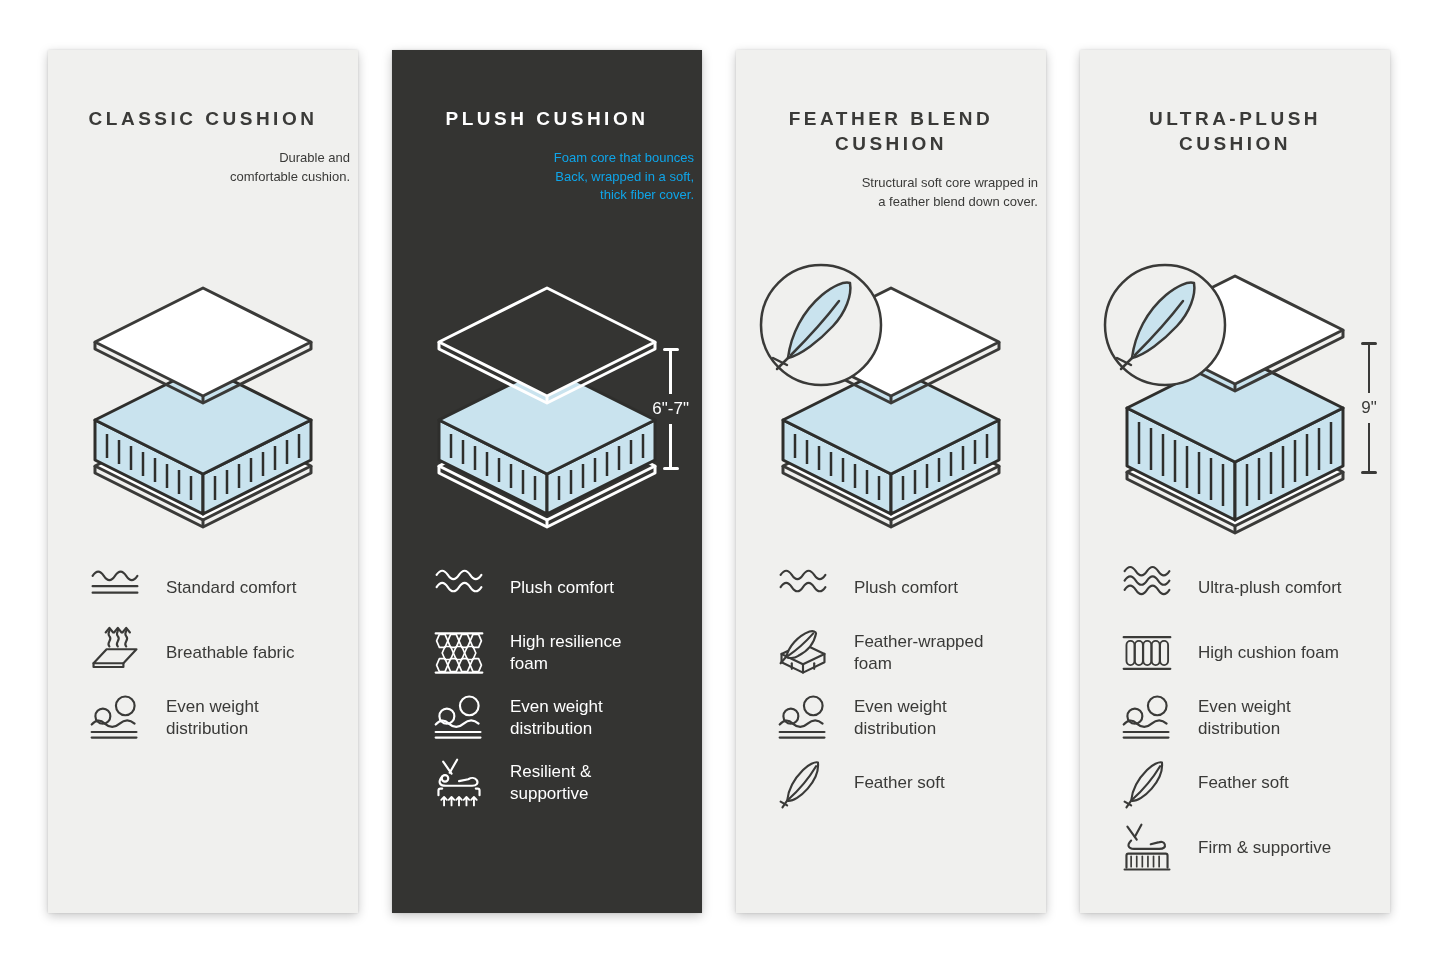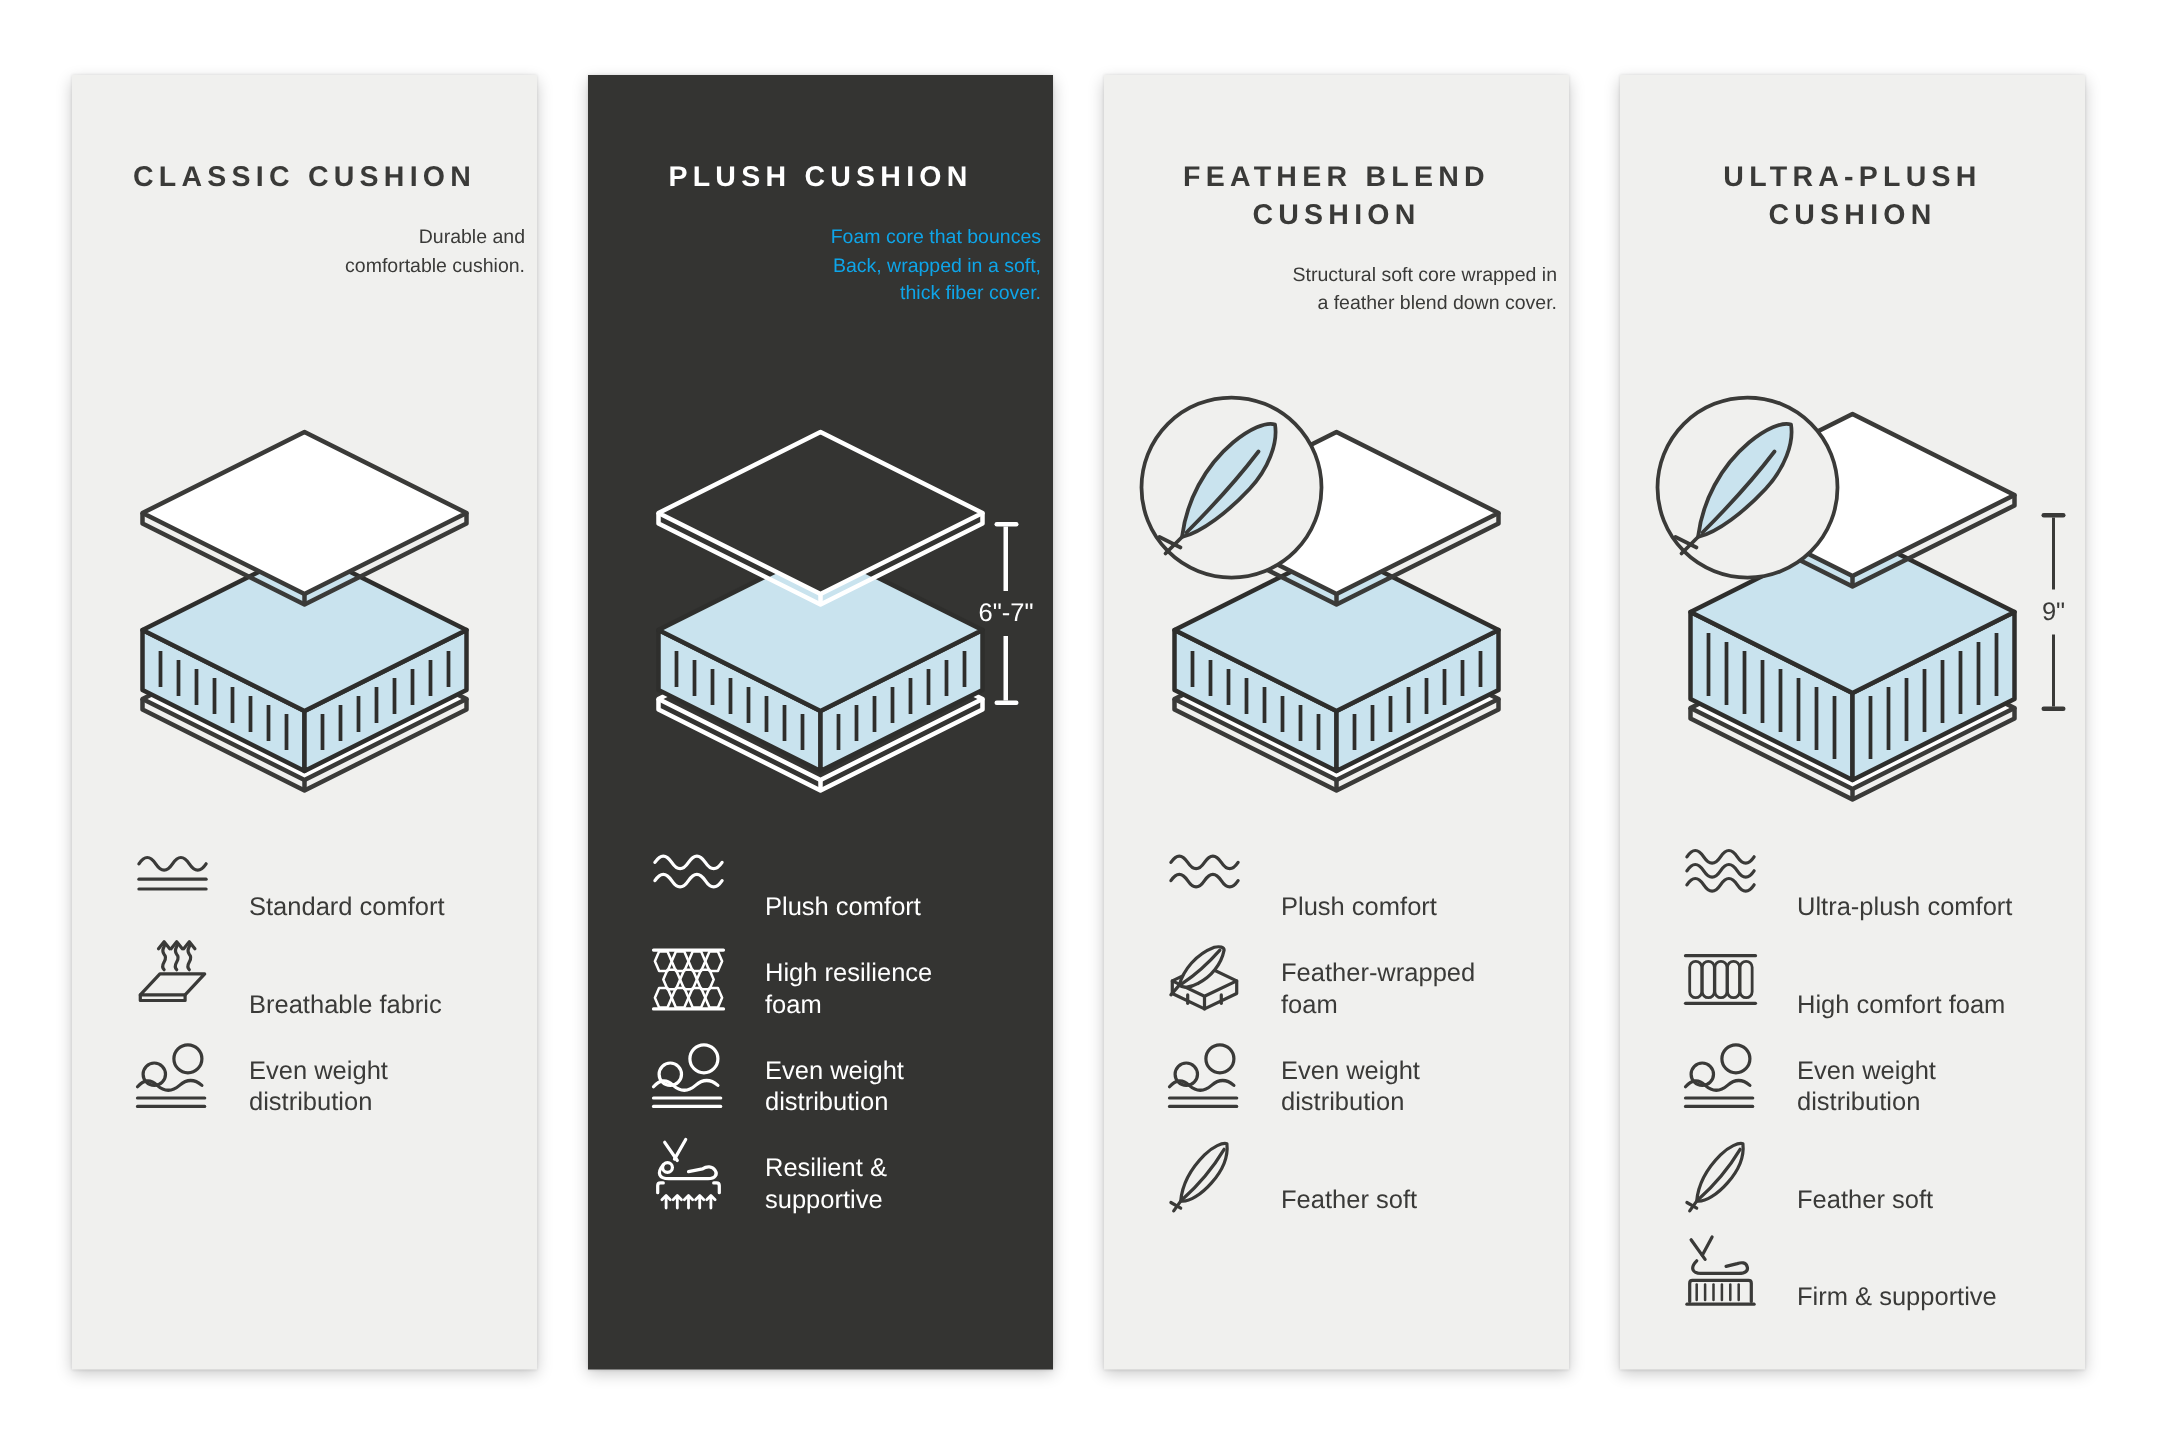--- a/index.html
+++ b/index.html
@@ -34,21 +34,21 @@
   .dim{
     position:absolute;right:13px;top:86px;height:122px;z-index:2;
     display:flex;flex-direction:column;align-items:center;color:#3a3a38;
   }
   .col.dark .dim{color:#ffffff;}
   .col.tall .dim{top:80px;height:132px;}
   .dim .cap{width:16px;height:3px;background:currentColor;border-radius:2px;flex:0 0 auto;}
   .dim .dline{width:2.5px;flex:1;background:currentColor;}
   .dim .dlabel{font-size:17px;margin:5px 0;white-space:nowrap;}
   .features{position:absolute;top:510px;left:38px;right:10px;}
-  .frow{display:flex;align-items:flex-end;min-height:52px;margin-bottom:9px;}
+  .frow{display:flex;align-items:center;min-height:52px;margin-bottom:9px;}
   .ficon{flex:0 0 58px;width:58px;display:flex;justify-content:center;color:#3a3a38;}
   .col.dark .ficon{color:#ffffff;}
   .ficon svg{width:56px;height:56px;display:block;}
   .ficon svg *{vector-effect:none;}
   .flabel{
     margin-left:22px;font-size:17px;line-height:1.28;color:#3a3a38;
     white-space:pre-line;
   }
   .col.dark .flabel{color:#ffffff;}
 </style>
@@ -407,21 +407,21 @@
             <svg viewBox="0 0 60 60" xmlns="http://www.w3.org/2000/svg">
               <path d="M5,13 H55" fill="none" stroke="currentColor" stroke-width="2.3" stroke-linecap="round" stroke-linejoin="round"></path>
               <path d="M5,47 H55" fill="none" stroke="currentColor" stroke-width="2.3" stroke-linecap="round" stroke-linejoin="round"></path>
               <rect x="8" y="17" width="8.6" height="26" rx="4.3" fill="none" stroke="currentColor" stroke-width="2" stroke-linecap="round" stroke-linejoin="round"></rect>
               <rect x="17" y="17" width="8.6" height="26" rx="4.3" fill="none" stroke="currentColor" stroke-width="2" stroke-linecap="round" stroke-linejoin="round"></rect>
               <rect x="26" y="17" width="8.6" height="26" rx="4.3" fill="none" stroke="currentColor" stroke-width="2" stroke-linecap="round" stroke-linejoin="round"></rect>
               <rect x="35" y="17" width="8.6" height="26" rx="4.3" fill="none" stroke="currentColor" stroke-width="2" stroke-linecap="round" stroke-linejoin="round"></rect>
               <rect x="44" y="17" width="8.6" height="26" rx="4.3" fill="none" stroke="currentColor" stroke-width="2" stroke-linecap="round" stroke-linejoin="round"></rect>
             </svg>
           </span>
-          <span class="flabel">High comfort foam</span>
+          <span class="flabel">High cushion foam</span>
         </div>
         <div class="frow">
           <span class="ficon">
             <svg viewBox="0 0 60 60" xmlns="http://www.w3.org/2000/svg">
               <circle cx="17" cy="28" r="8" fill="none" stroke="currentColor" stroke-width="2.3" stroke-linecap="round" stroke-linejoin="round"></circle>
               <circle cx="41" cy="17" r="10" fill="none" stroke="currentColor" stroke-width="2.3" stroke-linecap="round" stroke-linejoin="round"></circle>
               <path d="M5,37 q7,-8 14,-1 q8,7 16,0 q8,-7 16,0" fill="none" stroke="currentColor" stroke-width="2.3" stroke-linecap="round" stroke-linejoin="round"></path>
               <path d="M5,45 H53" fill="none" stroke="currentColor" stroke-width="2.3" stroke-linecap="round" stroke-linejoin="round"></path>
               <path d="M5,51 H53" fill="none" stroke="currentColor" stroke-width="2.3" stroke-linecap="round" stroke-linejoin="round"></path>
             </svg>

